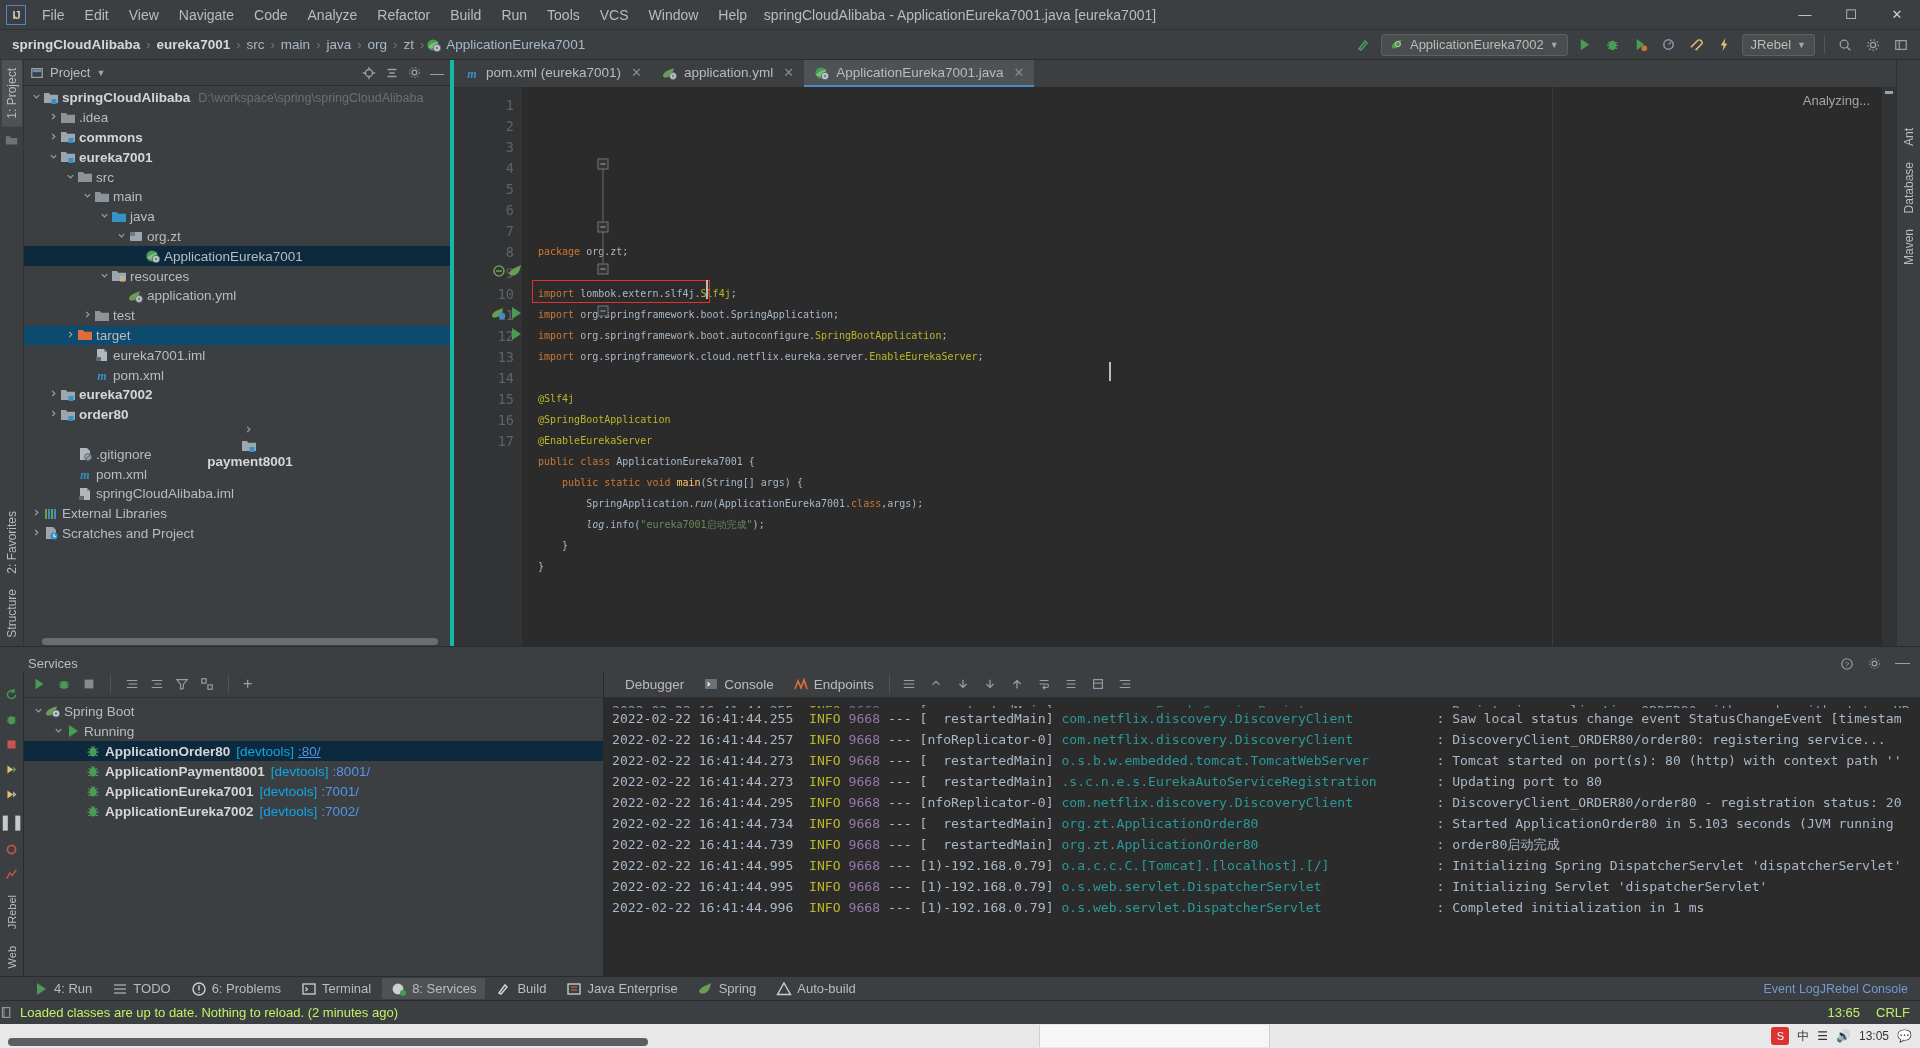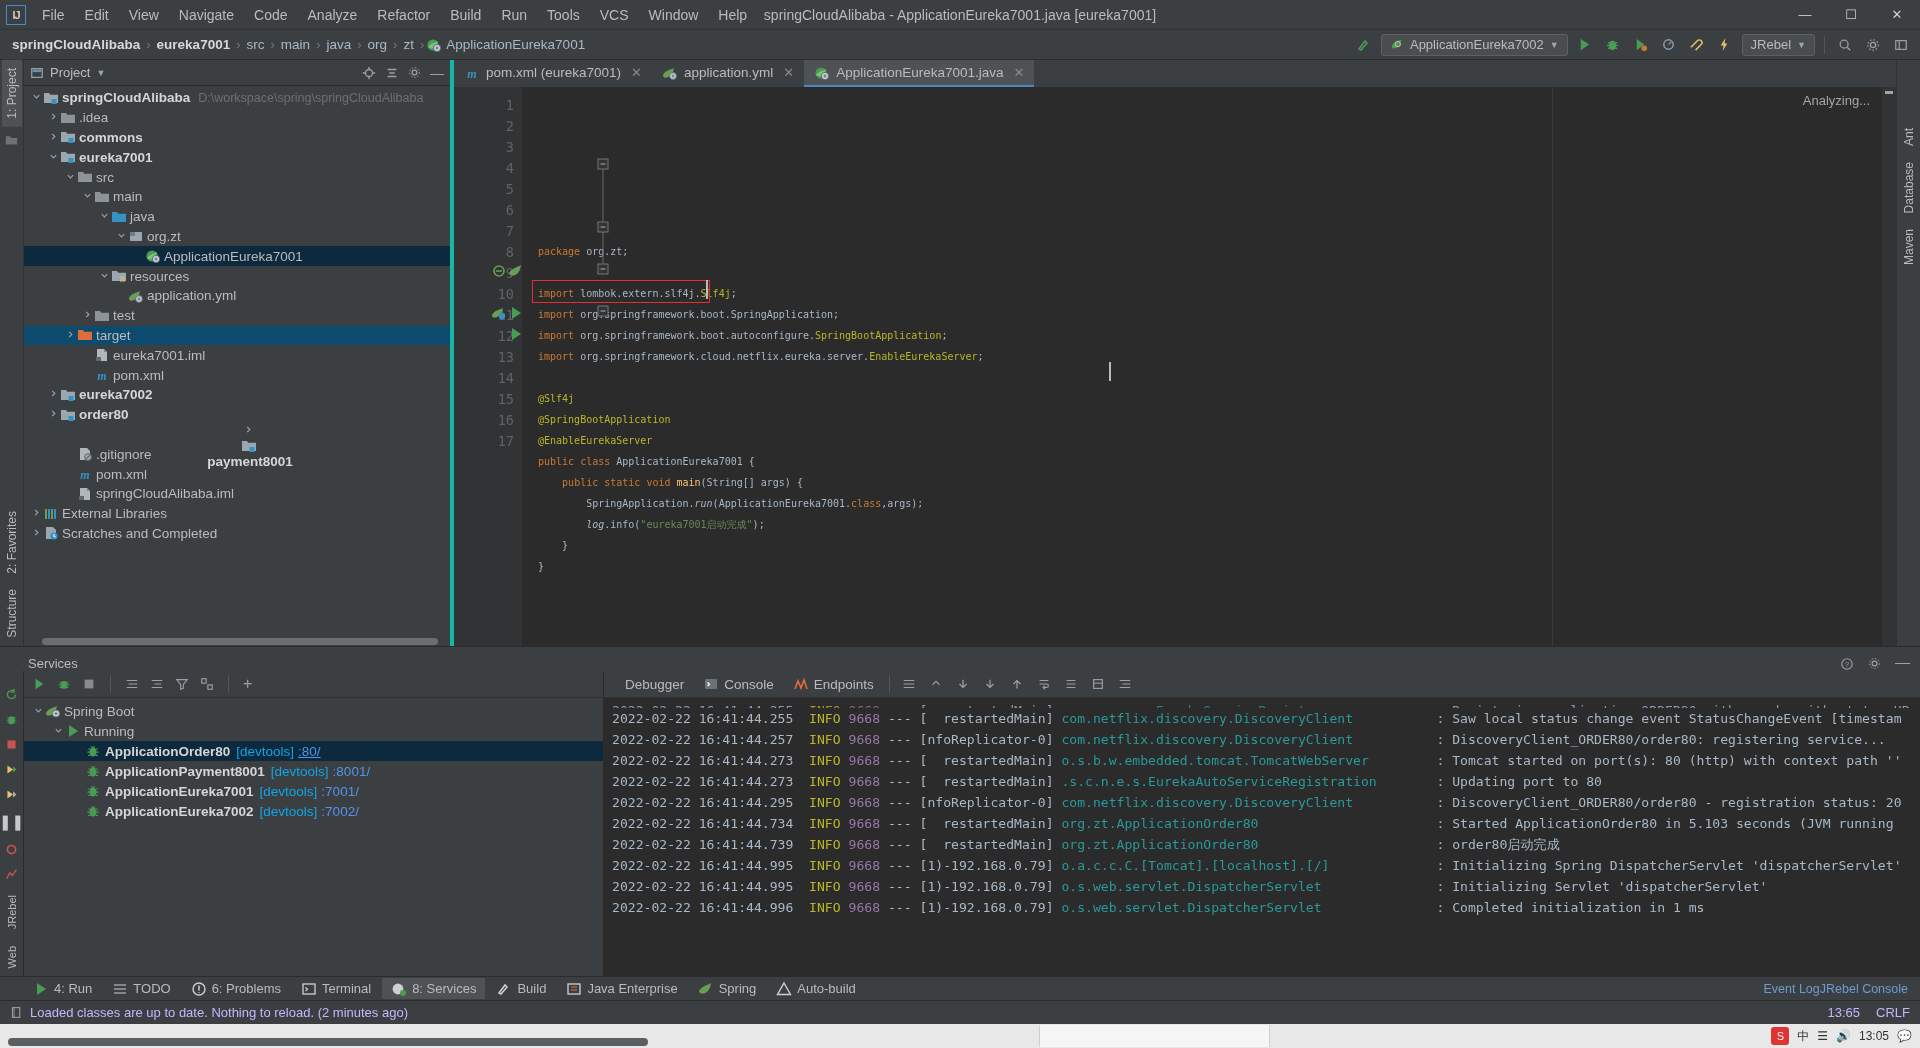--- a/index.html
+++ b/index.html
@@ -178,21 +178,21 @@
   .toolwin-bar {
     height:24px; flex:0 0 24px; background:#3c3f41; display:flex; align-items:center;
     border-top:1px solid #2b2b2b; padding-left:24px; gap:2px;
   }
   .twb { display:flex; align-items:center; gap:5px; font-size:13px; color:#bbbbbb; padding:3px 9px; white-space:nowrap;}
   .twb.active { background:#4e5254; }
   .twb-right { margin-left:auto; display:flex; align-items:center; gap:0; padding-right:12px; font-size:12.5px; color:#6f9ad1;}
 
   .statusbar {
     height:24px; flex:0 0 24px; background:#3c3f41; display:flex; align-items:center;
-    border-top:1px solid #2b2b2b; padding-left:10px; font-size:13px; color:#c4b5fd;
+    border-top:1px solid #2b2b2b; font-size:13px; color:#bef264;
   }
   .statusbar .right { margin-left:auto; display:flex; align-items:center; gap:16px; padding-right:10px; }
 
   .taskbar {
     height:24px; flex:0 0 24px; background:#e8e8e8; display:flex; align-items:center;
   }
   .taskbar .seg { height:22px; border-right:1px solid #cfcfcf; }
   .tray { margin-left:auto; display:flex; align-items:center; gap:8px; padding-right:8px; font-size:12px; color:#333;}
   .sogou { width:18px;height:18px;border-radius:3px;background:#d33;color:#fff;font-size:11px;display:flex;align-items:center;justify-content:center;}
 </style>
@@ -626,21 +626,21 @@
             <span class="arrow"><svg width="9" height="9" viewBox="0 0 10 10">
                 <path d="M3.5 2 L6.5 5 L3.5 8" fill="none" stroke="#9aa0a6" stroke-width="1.3"></path>
               </svg></span>
             <span class="ic">
               <svg class="icn" width="16" height="16" viewBox="0 0 16 16">
                 <path d="M3 2h7l3 3v9H3z" fill="#9aa7b0"></path>
                 <circle cx="11" cy="11" r="3.6" fill="#3592c4"></circle>
                 <path d="M11 9v2.2l1.5 1" stroke="#fff" stroke-width="1.1" fill="none"></path>
               </svg>
             </span>
-            <span class="tlabel">Scratches and Completed</span>
+            <span class="tlabel">Scratches and Project</span>
           </div>
         </div>
       <div class="tree-hscroll">
           <i></i>
         </div>
     </div>
 
     <div class="editor-col">
       <div class="tabbar" id="editor-tabs">
           <div class="etab">

